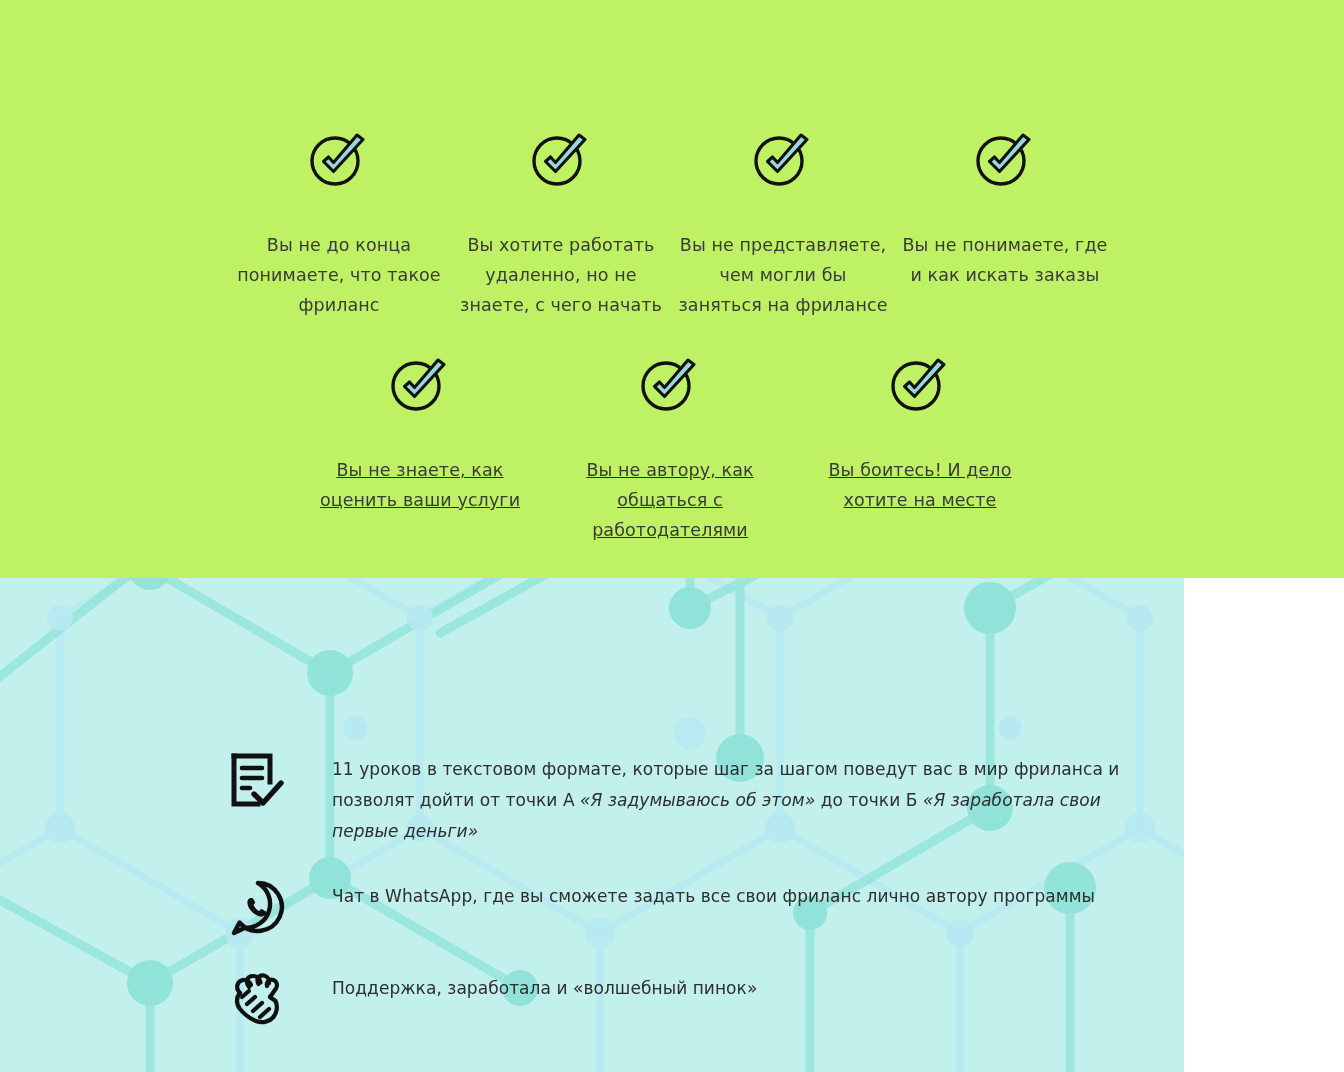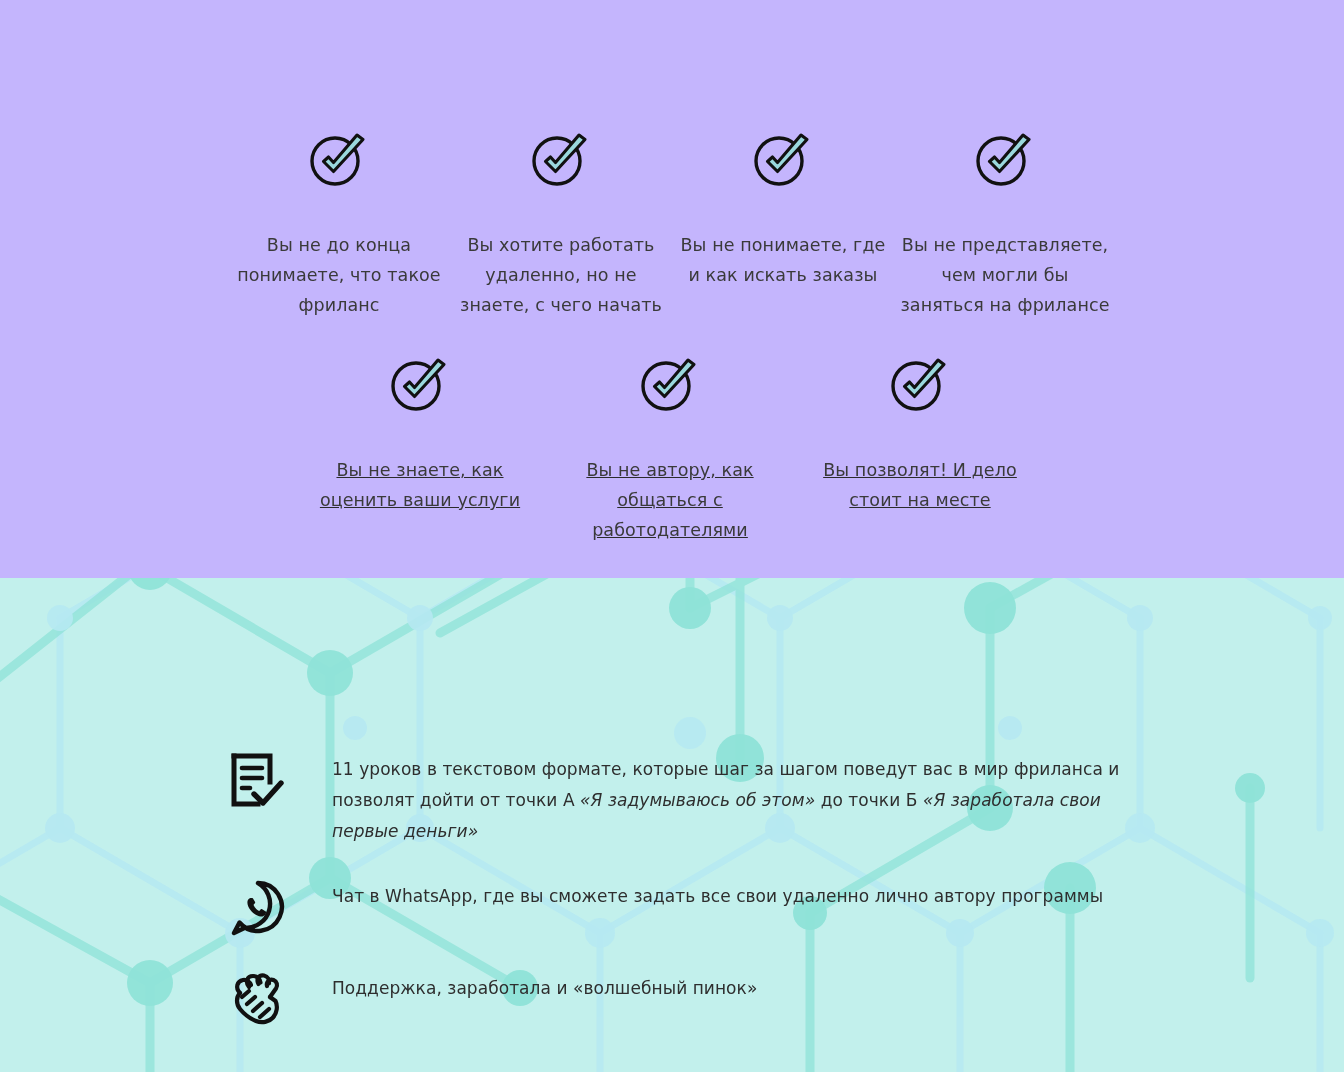--- a/index.html
+++ b/index.html
@@ -23,21 +23,21 @@
     height: 1072px;
   }
 
   
   .problems-section {
     position: absolute;
     left: 0;
     top: 0;
     width: 1344px;
     height: 578px;
-    background: #c4b5fd;
+    background: #bef264;
   }
 
   .problems-row {
     position: absolute;
     display: flex;
     justify-content: flex-start;
   }
 
   .problems-row-one {
     left: 228px;
@@ -77,21 +77,21 @@
     color: #3a3a3a;
     letter-spacing: .1px;
     max-width: 210px;
   }
 
   
   .features-section {
     position: absolute;
     left: 0;
     top: 578px;
-    width: 1344px;
+    width: 1184px;
     height: 494px;
     background: #c2f0ec;
     overflow: hidden;
   }
 
   .molecule-bg {
     position: absolute;
     left: 0;
     top: 0;
     width: 1344px;
@@ -168,33 +168,33 @@
         <span class="problem-text">Вы хотите работать удаленно, но не знаете, с чего начать</span>
       </div>
 
       <div class="problem-card">
         <span class="check-icon">
           <svg viewBox="0 0 62 58" width="62" height="58" aria-hidden="true">
             <circle cx="27" cy="31" r="23" fill="none" stroke="#111111" stroke-width="3.4"></circle>
             <path d="M15.5 31.5 L25.5 41.5 L55 9.5 L49 5 L25.5 32.5 L20.5 27 Z" fill="#9ad8dd" stroke="#111111" stroke-width="3.1" stroke-linejoin="round" stroke-linecap="round"></path>
           </svg>
         </span>
+        <span class="problem-text">Вы не представляете, чем могли бы заняться на фрилансе</span>
+      </div>
+
+      <div class="problem-card">
+        <span class="check-icon">
+          <svg viewBox="0 0 62 58" width="62" height="58" aria-hidden="true">
+            <circle cx="27" cy="31" r="23" fill="none" stroke="#111111" stroke-width="3.4"></circle>
+            <path d="M15.5 31.5 L25.5 41.5 L55 9.5 L49 5 L25.5 32.5 L20.5 27 Z" fill="#9ad8dd" stroke="#111111" stroke-width="3.1" stroke-linejoin="round" stroke-linecap="round"></path>
+          </svg>
+        </span>
         <span class="problem-text">Вы не понимаете, где и как искать заказы</span>
       </div>
 
-      <div class="problem-card">
-        <span class="check-icon">
-          <svg viewBox="0 0 62 58" width="62" height="58" aria-hidden="true">
-            <circle cx="27" cy="31" r="23" fill="none" stroke="#111111" stroke-width="3.4"></circle>
-            <path d="M15.5 31.5 L25.5 41.5 L55 9.5 L49 5 L25.5 32.5 L20.5 27 Z" fill="#9ad8dd" stroke="#111111" stroke-width="3.1" stroke-linejoin="round" stroke-linecap="round"></path>
-          </svg>
-        </span>
-        <span class="problem-text">Вы не представляете, чем могли бы заняться на фрилансе</span>
-      </div>
-
     </div>
 
     <div class="problems-row problems-row-two">
 
       <div class="problem-card">
         <span class="check-icon">
           <svg viewBox="0 0 62 58" width="62" height="58" aria-hidden="true">
             <circle cx="27" cy="31" r="23" fill="none" stroke="#111111" stroke-width="3.4"></circle>
             <path d="M15.5 31.5 L25.5 41.5 L55 9.5 L49 5 L25.5 32.5 L20.5 27 Z" fill="#9ad8dd" stroke="#111111" stroke-width="3.1" stroke-linejoin="round" stroke-linecap="round"></path>
           </svg>
@@ -212,21 +212,21 @@
         <span class="problem-text">Вы не автору, как общаться с работодателями</span>
       </div>
 
       <div class="problem-card">
         <span class="check-icon">
           <svg viewBox="0 0 62 58" width="62" height="58" aria-hidden="true">
             <circle cx="27" cy="31" r="23" fill="none" stroke="#111111" stroke-width="3.4"></circle>
             <path d="M15.5 31.5 L25.5 41.5 L55 9.5 L49 5 L25.5 32.5 L20.5 27 Z" fill="#9ad8dd" stroke="#111111" stroke-width="3.1" stroke-linejoin="round" stroke-linecap="round"></path>
           </svg>
         </span>
-        <span class="problem-text">Вы позволят! И дело стоит на месте</span>
+        <span class="problem-text">Вы боитесь! И дело хотите на месте</span>
       </div>
 
     </div>
 
   </section>
 
   <section class="features-section">
 
     <svg class="molecule-bg" viewBox="0 0 1344 494" preserveAspectRatio="none" aria-hidden="true">
       <defs>
@@ -341,21 +341,21 @@
         <span class="feature-icon">
           <svg viewBox="0 0 60 58" width="60" height="58" aria-hidden="true">
             <path d="M30 4 A24 24 0 1 1 11.5 43.5 L6 54 L17 48.8 A24 24 0 0 0 30 4 Z" fill="none" stroke="#111111" stroke-width="4.4" stroke-linejoin="round"></path>
             <path d="M23.5 19 C22 19 20.5 19.6 19.8 21.2 C18.8 23.5 19.6 27.6 22.6 31.3
                      C25.6 35 29.6 37.3 32.6 37.6 C35 37.8 36.8 36.4 37.6 35 C38.2 34 38.2 33 37.8 32.4
                      L33.8 30 C33.2 29.7 32.6 30.2 32.2 30.9 C31.8 31.6 31.2 32 30.6 31.7
                      C29.2 31 27 29 25.8 26.6 C25.4 25.9 25.8 25.3 26.4 24.8 C27 24.3 27.4 23.7 27.1 23.1
                      L25 19.6 C24.7 19.1 24.2 19 23.5 19 Z" fill="#111111"></path>
           </svg>
         </span>
-        <span class="feature-text">Чат в WhatsApp, где вы сможете задать все свои удаленно лично автору программы</span>
+        <span class="feature-text">Чат в WhatsApp, где вы сможете задать все свои фриланс лично автору программы</span>
       </div>
 
       <div class="feature-row feature-row-support">
         <span class="feature-icon">
           <svg viewBox="0 0 60 58" width="60" height="58" aria-hidden="true">
             <g fill="none" stroke="#111111" stroke-width="4.2" stroke-linejoin="round" stroke-linecap="round">
               <path d="M12 22 C7 17 9 10 15 9 C19 8.5 22 11 23 14"></path>
               <path d="M21 16 C17 11 19 5 25 5 C29.5 5 32 8 32.5 11.5"></path>
               <path d="M30.5 13 C28 8.5 31 3.5 36 4.5 C40 5.3 41.5 9 41 12.5"></path>
               <path d="M39 15 C38 11 41.5 7.5 45.5 9 C49 10.3 50 14.5 48 17.5 L42 26"></path>

